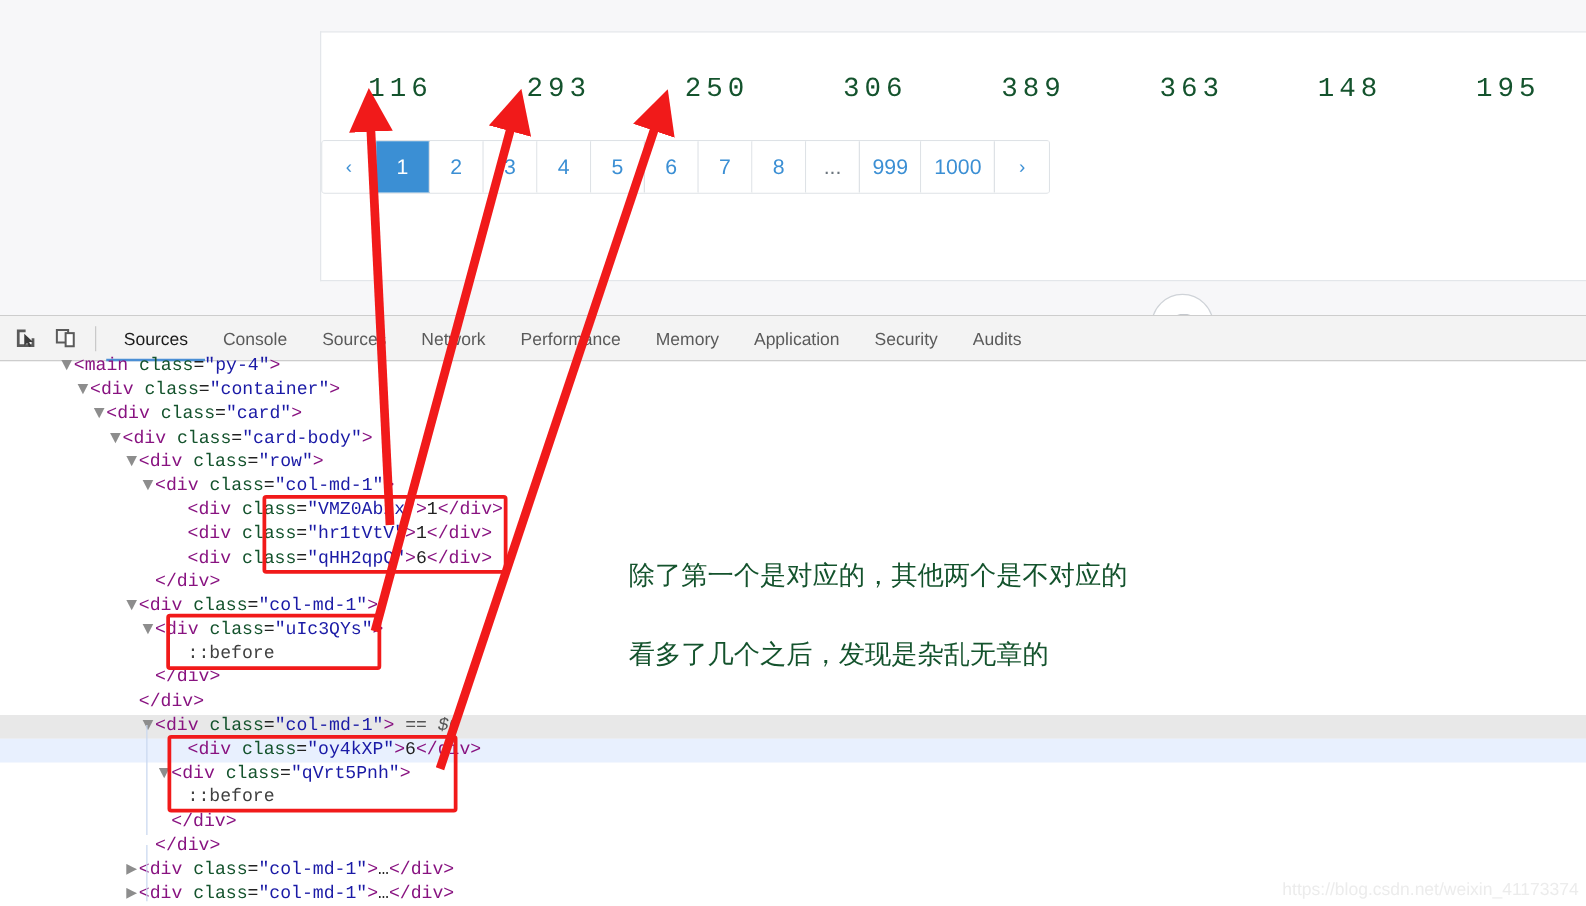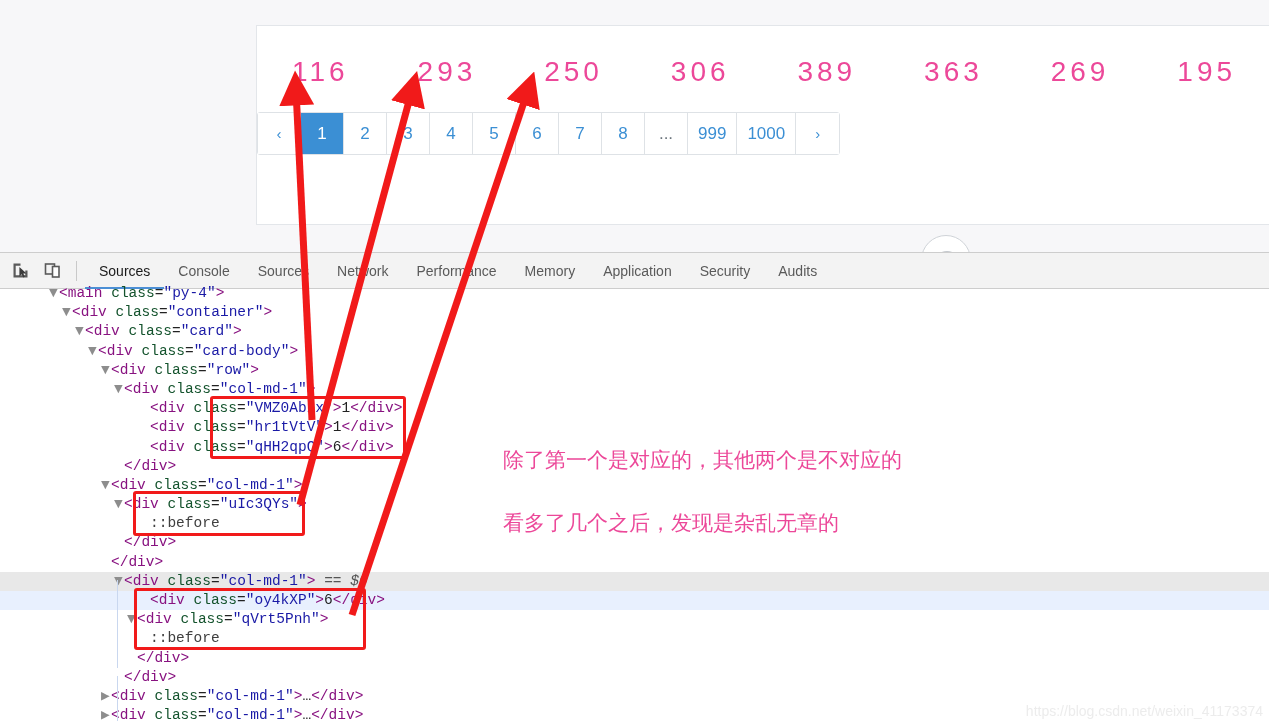--- a/index.html
+++ b/index.html
@@ -26,23 +26,23 @@
     border-right: none;
   }
   #num-row {
     position: absolute; left: 0; top: 26px;
     width: 1013px; height: 40px;
     display: flex;
   }
   .num-cell {
     flex: 1 1 0;
     text-align: center;
-    font-family: Liberation Sans, sans-serif;
-    font-size: 28px;
-    color: #ec4899;
+    font-family: Liberation Mono, monospace;
+    font-size: 22px;
+    color: #14532d;
     letter-spacing: 4px;
     line-height: 40px;
   }
 
   
   #pagination {
     position: absolute; left: 0px; top: 86px;
     display: flex;
     border: 1px solid #dee2e6;
     border-radius: 3px;
@@ -156,21 +156,21 @@
     position: absolute; left: 0; top: 0; width: 1269px; height: 725px;
     pointer-events: none;
   }
   .red-box {
     position: absolute;
     border: 3px solid #f11a1a;
     border-radius: 3px;
   }
   .cn-note {
     position: absolute;
-    color: #ec4899;
+    color: #14532d;
     font-family: "DejaVu Sans", sans-serif;
     font-size: 21px;
     white-space: nowrap;
     font-weight: 500;
   }
   #watermark {
     position: absolute;
     right: 6px; bottom: 6px;
     color: #ececec;
     font-size: 14px;
@@ -184,21 +184,21 @@
 
   <div id="card">
 
     <div id="num-row">
         <div class="num-cell">116</div>
         <div class="num-cell">293</div>
         <div class="num-cell">250</div>
         <div class="num-cell">306</div>
         <div class="num-cell">389</div>
         <div class="num-cell">363</div>
-        <div class="num-cell">269</div>
+        <div class="num-cell">148</div>
         <div class="num-cell">195</div>
       </div>
 
     <div id="pagination">
         <div class="pg arrow">‹</div>
         <div class="pg active">1</div>
         <div class="pg ">2</div>
         <div class="pg ">3</div>
         <div class="pg ">4</div>
         <div class="pg ">5</div>

